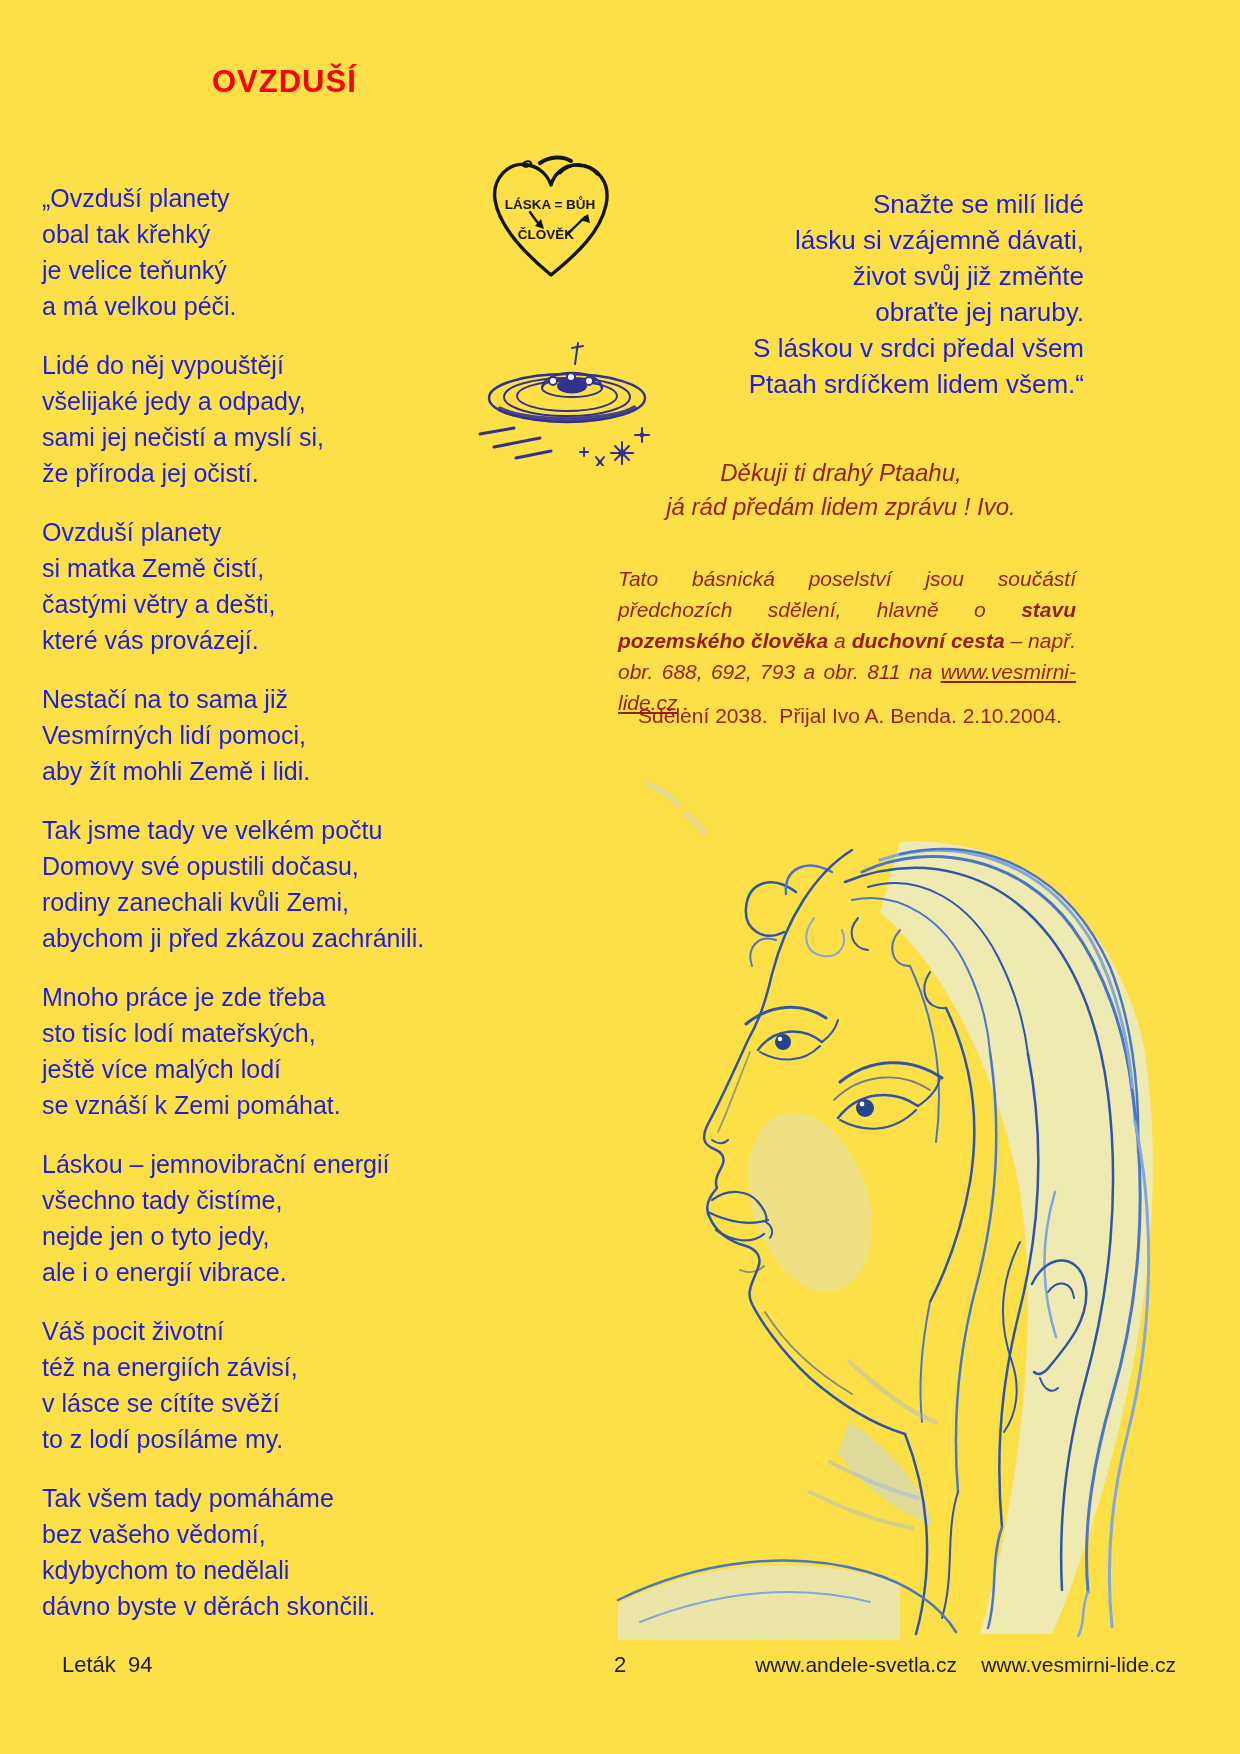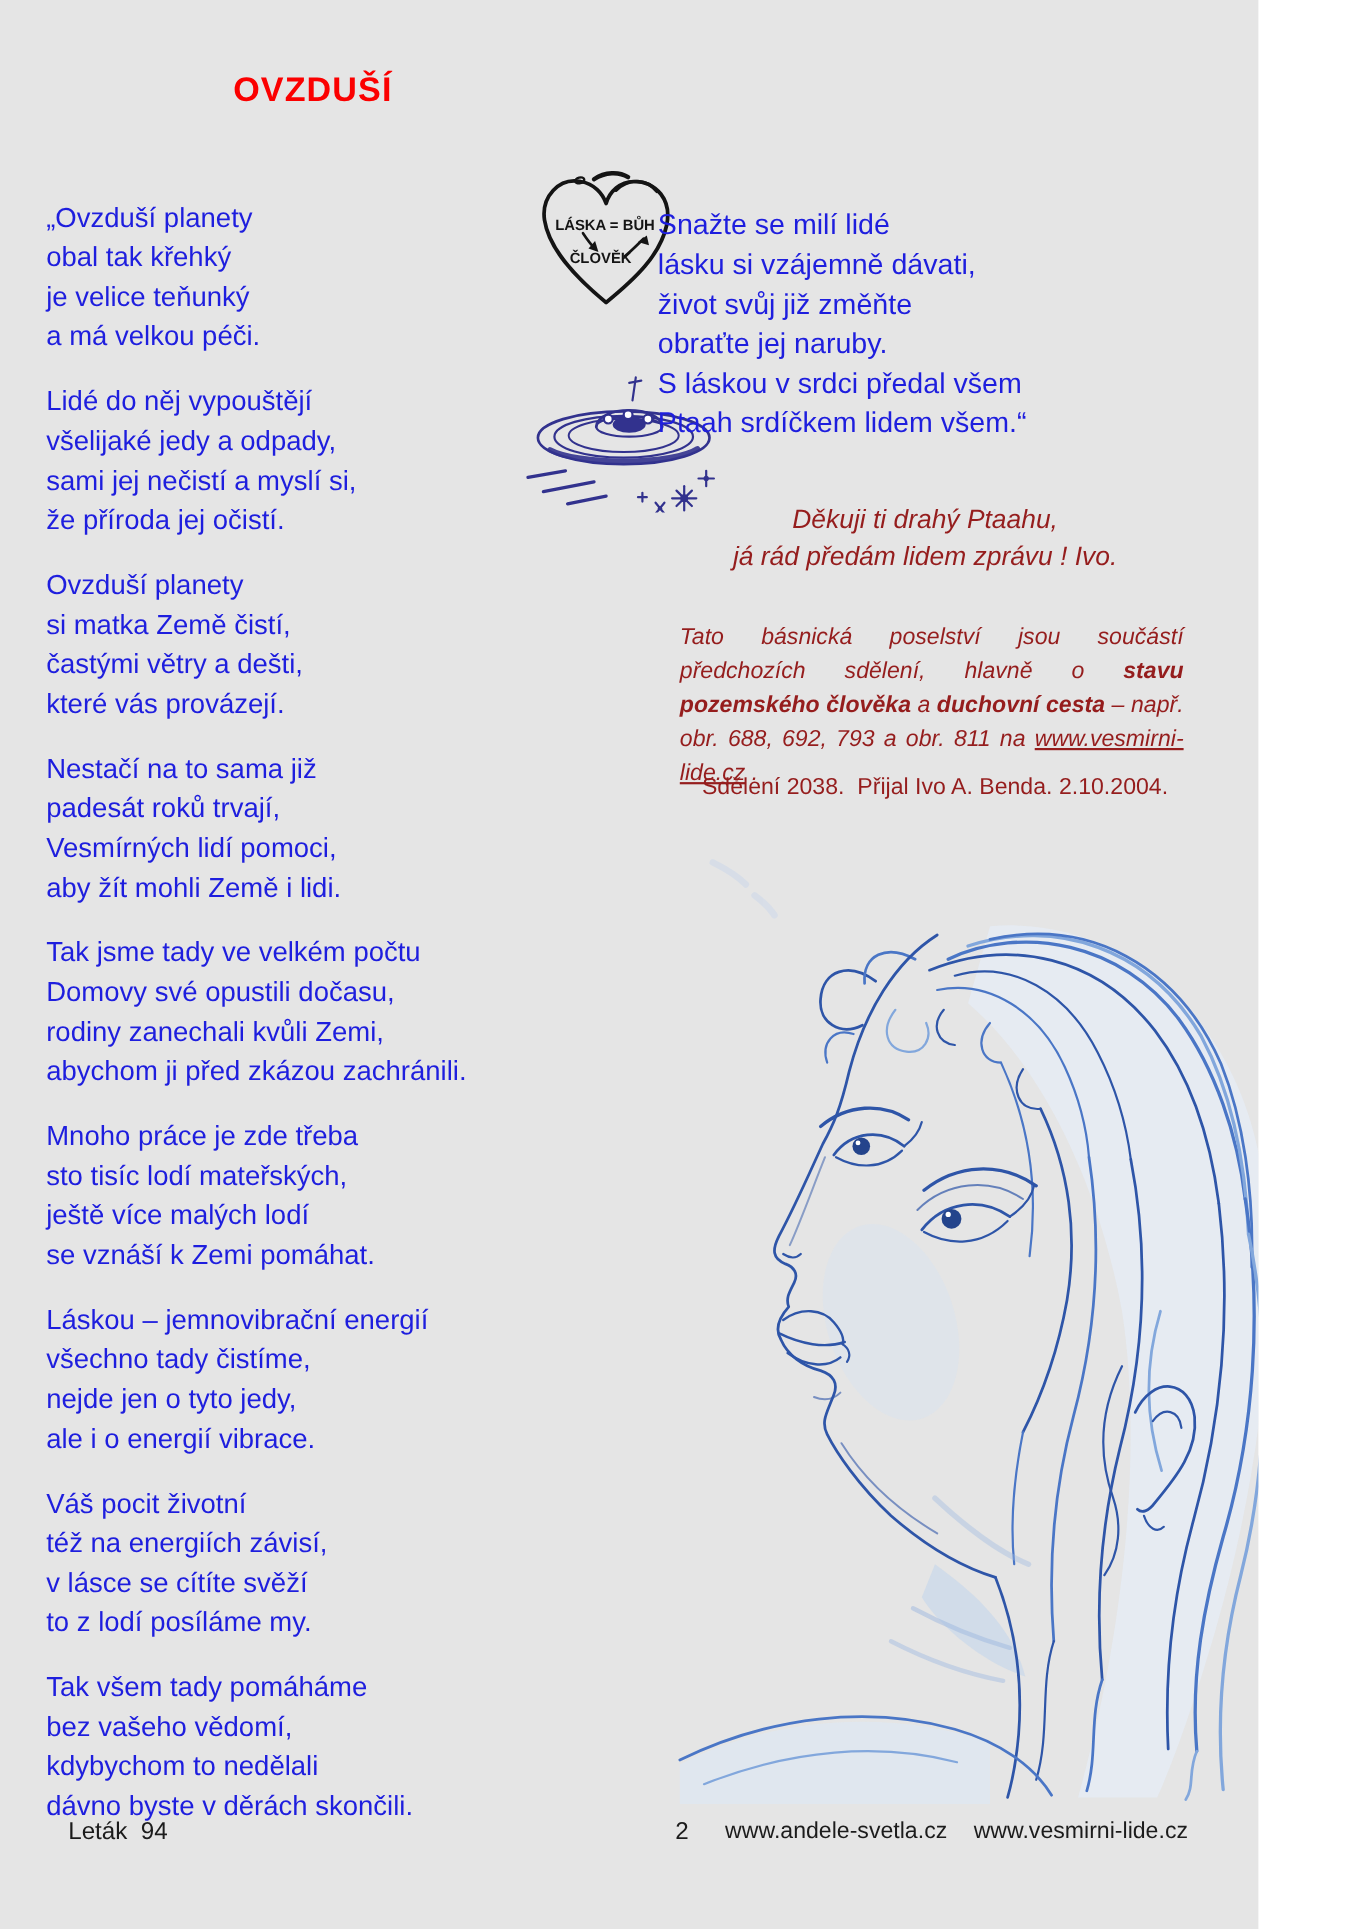--- a/index.html
+++ b/index.html
@@ -1,25 +1,25 @@
 <!DOCTYPE html>
 <html><head>
 <meta charset="utf-8">
 <style>
   html,body{margin:0;padding:0;background:#ffffff;}
-  .page{position:relative;width:1144px;height:1754px;background:#e5e5e5;
+  .page{position:relative;width:1240px;height:1754px;background:#fde047;
         font-family:"Liberation Sans", sans-serif;overflow:hidden;}
   .title{position:absolute;left:212px;top:64px;margin:0;
          font-size:31px;font-weight:bold;letter-spacing:1px;color:#fb0000;}
   
   .col-left{position:absolute;left:42px;top:180px;width:478px;
             color:#1e1ede;font-size:25px;line-height:36px;text-align:left;}
   .col-left .stanza{margin:0 0 23px 0;}
   .col-right{position:absolute;left:598px;top:186px;width:486px;
-             color:#1e1ede;font-size:26px;line-height:36px;text-align:left;}
+             color:#1e1ede;font-size:26px;line-height:36px;text-align:right;}
   .col-right .stanza-b{}
   .thanks{position:absolute;left:598px;top:456px;width:486px;text-align:center;
           color:#951d1d;font-size:24px;line-height:34px;font-style:italic;}
   .note{position:absolute;left:602px;top:547px;width:458px;margin:16px;
         color:#951d1d;font-size:21px;line-height:31px;font-style:italic;
         text-align:justify;}
   .note b{font-weight:bold;}
   .note .link{color:#951d1d;text-decoration:underline;cursor:pointer;}
   .receipt{position:absolute;left:620px;top:704px;width:460px;text-align:center;
            color:#951d1d;font-size:21px;}
@@ -56,21 +56,20 @@
       <div>že příroda jej očistí.</div>
     </div>
     <div class="stanza">
       <div>Ovzduší planety</div>
       <div>si matka Země čistí,</div>
       <div>častými větry a dešti,</div>
       <div>které vás provázejí.</div>
     </div>
     <div class="stanza">
       <div>Nestačí na to sama již</div>
-      <div>padesát roků trvají,</div>
       <div>Vesmírných lidí pomoci,</div>
       <div>aby žít mohli Země i lidi.</div>
     </div>
     <div class="stanza">
       <div>Tak jsme tady ve velkém počtu</div>
       <div>Domovy své opustili dočasu,</div>
       <div>rodiny zanechali kvůli Zemi,</div>
       <div>abychom ji před zkázou zachránili.</div>
     </div>
     <div class="stanza">

